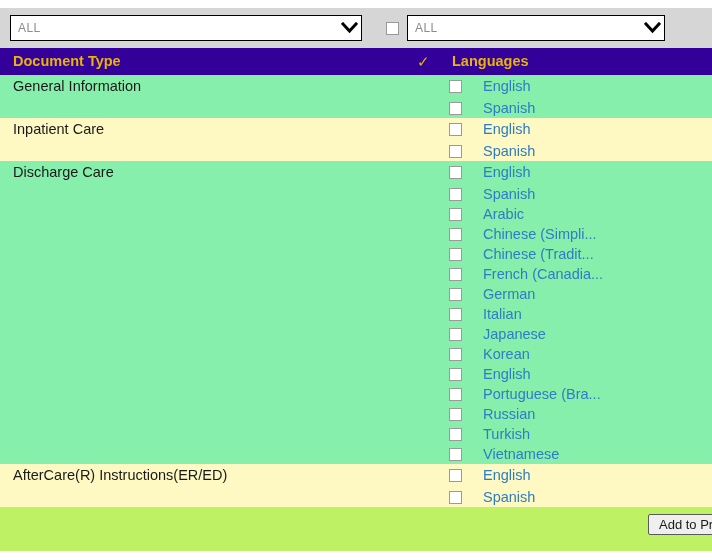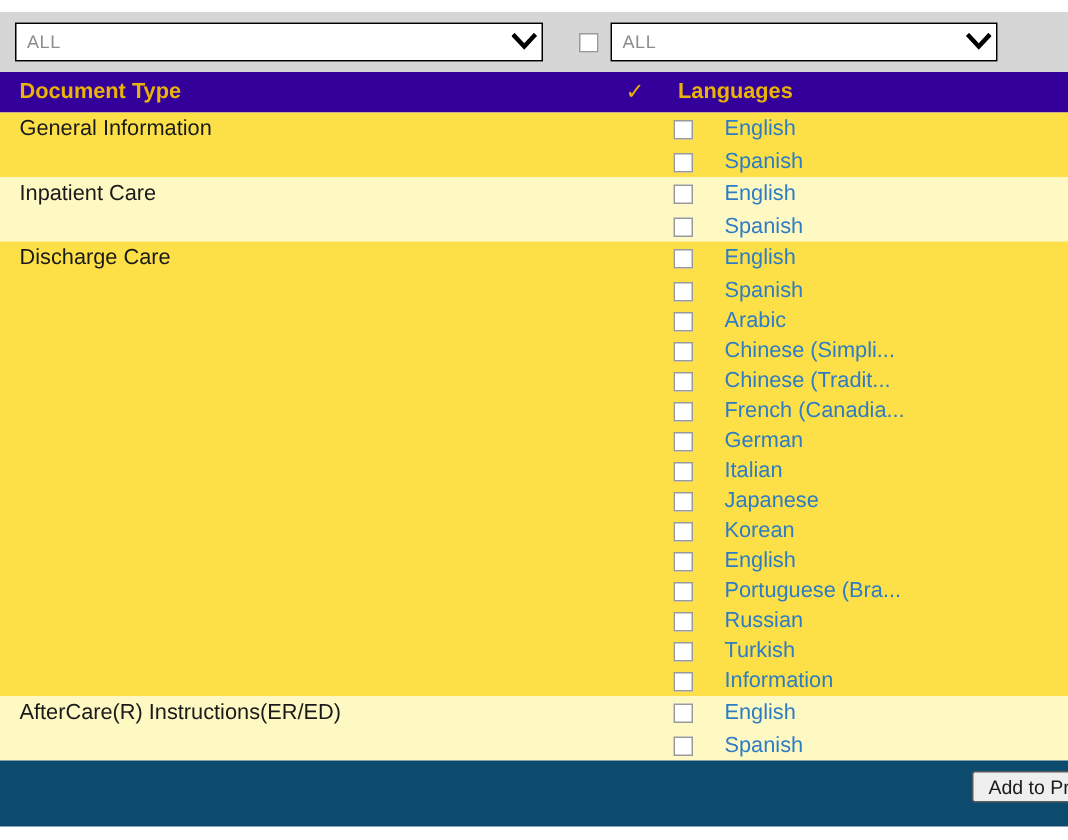--- a/index.html
+++ b/index.html
@@ -98,21 +98,21 @@
   .th-check    { left: 417px; font-size: 15px; font-weight: normal; }
   .th-langs    { left: 452px; }
 
   
   .table-body {
     background: #ffffff;
   }
 
   .group {
     position: relative;
-    background: #fde047;
+    background: #86efac;
   }
   .group.striped { background: #fef9c3; }
 
   .group-inner {
     position: relative;
     padding: 0;
   }
 
   .doc-type-label {
     position: absolute;
@@ -161,21 +161,21 @@
     text-decoration: none;
     white-space: nowrap;
     cursor: pointer;
   }
   .lang-row:first-child .lang-link { height: 23px; line-height: 23px; }
 
   
   .footer {
     position: relative;
     height: 44px;
-    background: #0c4a6e;
+    background: #bef264;
   }
 
   .add-button {
     position: absolute;
     left: 648px;
     top: 7px;
     height: 21px;
     box-sizing: border-box;
     padding: 0 10px;
     background: #efefef;
@@ -312,21 +312,21 @@
             <li class="lang-row">
               <span class="row-checkbox"></span>
               <a class="lang-link">Russian</a>
             </li>
             <li class="lang-row">
               <span class="row-checkbox"></span>
               <a class="lang-link">Turkish</a>
             </li>
             <li class="lang-row">
               <span class="row-checkbox"></span>
-              <a class="lang-link">Information</a>
+              <a class="lang-link">Vietnamese</a>
             </li>
           </ul>
         </div>
       </div>
       <div class="group striped">
         <div class="group-inner">
           <div class="doc-type-label">AfterCare(R) Instructions(ER/ED)</div>
           <ul class="lang-list">
             <li class="lang-row">
               <span class="row-checkbox"></span>

